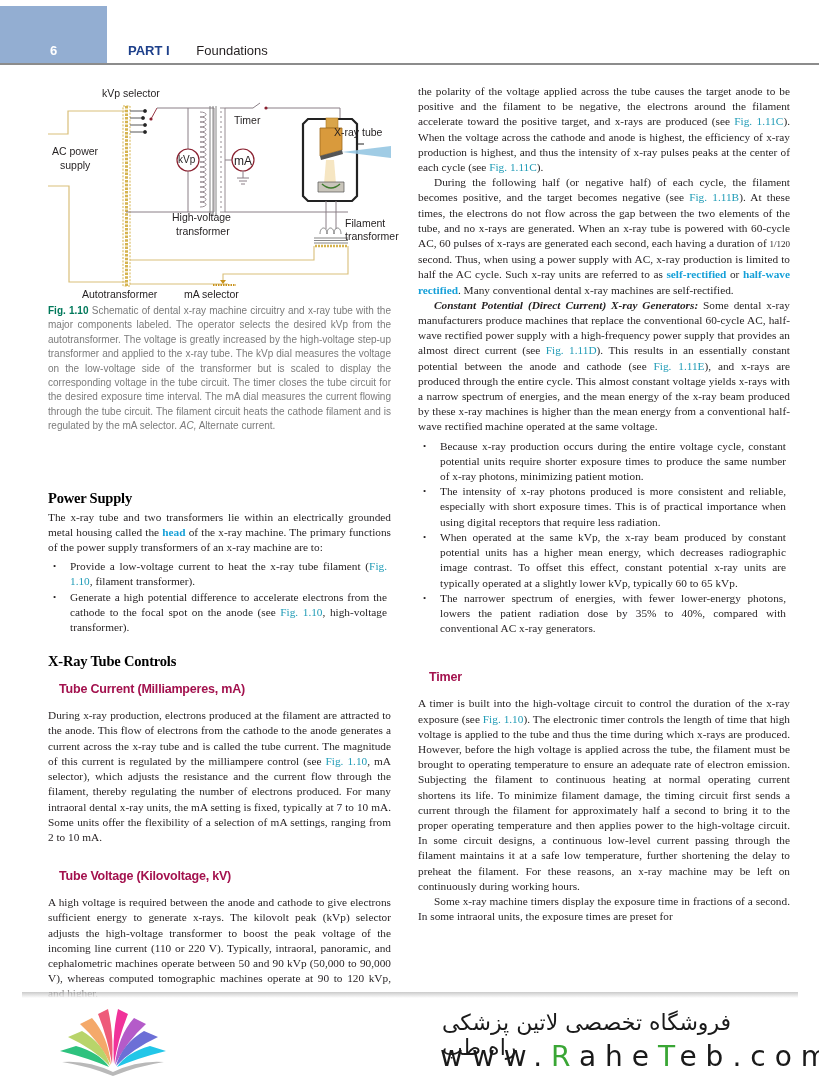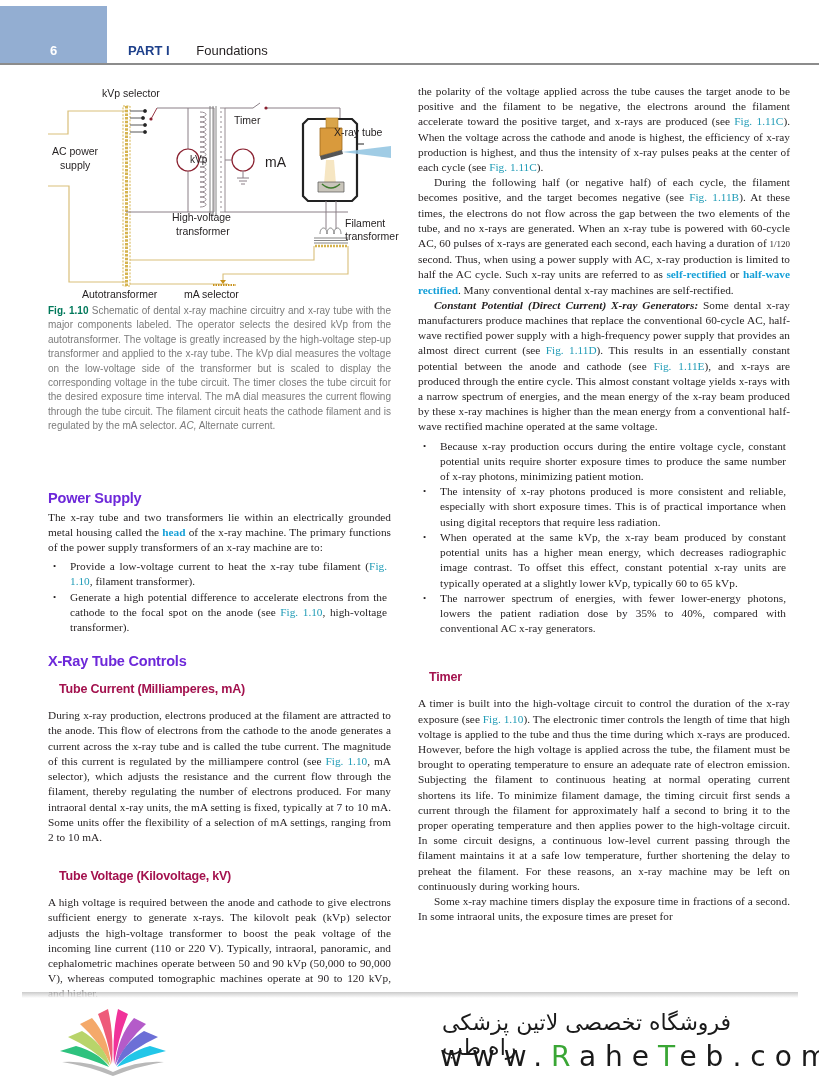--- a/index.html
+++ b/index.html
@@ -31,21 +31,21 @@
   .fig-label {
     position: absolute; font-family: "Liberation Sans", sans-serif; font-size: 10.5px; color: #231f20; white-space: nowrap;
   }
   .caption {
     margin-top: 8px; font-family: "Liberation Sans", sans-serif; font-size: 10px; line-height: 14.4px;
     color: #7b7b7b; text-align: justify;
   }
   .caption .fig-num { color: #00785a; font-weight: bold; }
   .caption em { font-style: italic; }
   h2.section {
-    font-family: Liberation Sans, sans-serif; font-size: 14.5px; font-weight: bold; color: #6d28d9;
+    font-family: Liberation Serif, serif; font-size: 14.5px; font-weight: bold; color: #000000;
     margin: 0; line-height: 18px; letter-spacing: -0.2px;
   }
   h3.sub {
     font-family: "Liberation Sans", sans-serif; font-size: 12.5px; font-weight: bold; color: #a3124e;
     margin: 11px; line-height: 16px; letter-spacing: -0.2px;
   }
   p.body {
     margin: 0; font-size: 11.3px; line-height: 15.2px; text-align: justify;
   }
   p.indent { text-indent: 16px; }
@@ -165,22 +165,22 @@
       <path d="M 300 162 L 300 190 L 175 190 L 175 198" fill="none" stroke="#d9bf7a" stroke-width="1.1"></path>
       <path d="M 82 200 L 180 200" fill="none" stroke="#d9bf7a" stroke-width="1.1"></path>
       <path d="M 172 196 L 178 196 L 175 200 Z" fill="#c8921d"></path>
       <line x1="165" y1="201" x2="188" y2="201" stroke="#c8921d" stroke-width="2" stroke-dasharray="1.5 1"></line>
     </svg>
     <span class="fig-label" style="left:54px; top:3px;">kVp selector</span>
     <span class="fig-label" style="left:186px; top:30px;">Timer</span>
     <span class="fig-label" style="left:286px; top:42px;">X-ray tube</span>
     <span class="fig-label" style="left:4px; top:61px;">AC power</span>
     <span class="fig-label" style="left:12px; top:75px;">supply</span>
-    <span class="fig-label" style="left:130px; top:70px; font-size:10px;padding-left:12px;">kVp</span>
-    <span class="fig-label" style="left:186px; top:70px; font-size:14px;padding-left:31px;">mA</span>
+    <span class="fig-label" style="left:130px; top:70px; font-size:10px;">kVp</span>
+    <span class="fig-label" style="left:186px; top:70px; font-size:12px;">mA</span>
     <span class="fig-label" style="left:124px; top:127px;">High-voltage</span>
     <span class="fig-label" style="left:128px; top:141px;">transformer</span>
     <span class="fig-label" style="left:297px; top:133px;">Filament</span>
     <span class="fig-label" style="left:297px; top:146px;">transformer</span>
     <span class="fig-label" style="left:34px; top:204px;">Autotransformer</span>
     <span class="fig-label" style="left:136px; top:204px;">mA selector</span>
   </div>
 
   <div class="caption"><span class="fig-num">Fig. 1.10</span><span> Schematic of dental x-ray machine circuitry and x-ray tube with the major components labeled. The operator selects the desired kVp from the autotransformer. The voltage is greatly increased by the high-voltage step-up transformer and applied to the x-ray tube. The kVp dial measures the voltage on the low-voltage side of the transformer but is scaled to display the corresponding voltage in the tube circuit. The timer closes the tube circuit for the desired exposure time interval. The mA dial measures the current flowing through the tube circuit. The filament circuit heats the cathode filament and is regulated by the mA selector. </span><em>AC,</em><span> Alternate current.</span></div>
 

